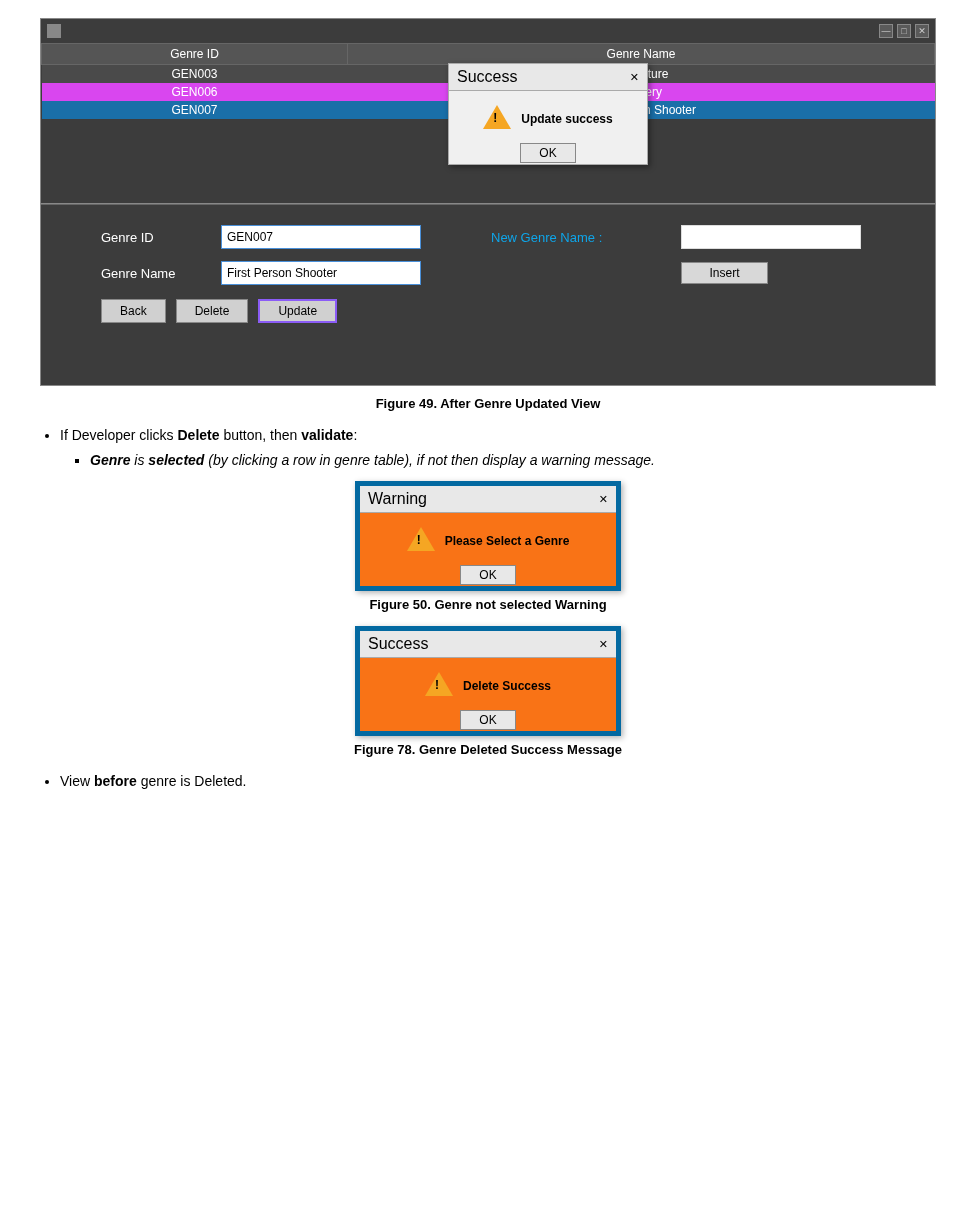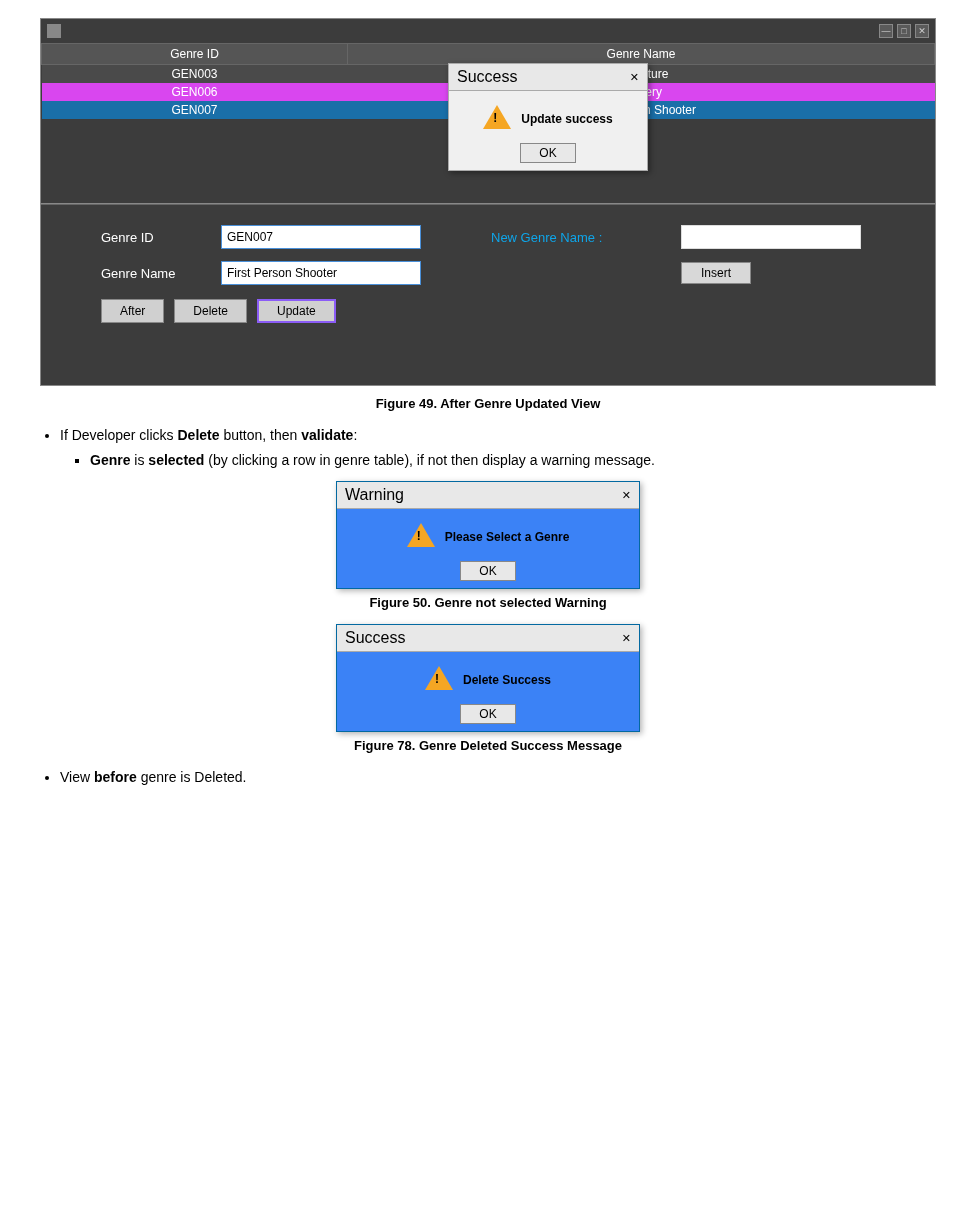--- a/index.html
+++ b/index.html
@@ -99,21 +99,21 @@
       font-weight: normal;
     }
     .dialog-close-btn {
       font-size: 11px;
       cursor: pointer;
       background: none;
       border: none;
       color: #000;
     }
     .dialog-body {
-      padding: 14px 16px 7px 16px;
+      padding: 14px 16px 1px 16px;
       display: flex;
       flex-direction: column;
       align-items: center;
       gap: 10px;
     }
     .dialog-row {
       display: flex;
       align-items: center;
       gap: 10px;
     }
@@ -247,33 +247,34 @@
     }
     .bullet-sub {
       list-style: square;
       margin-left: 30px;
       margin-top: 4px;
     }
     .bullet-sub > li {
       font-size: 14px;
       margin-bottom: 4px;
       line-height: 1.5;
+      font-style: italic;
     }
 
     
     .dialog-center {
       display: flex;
       justify-content: center;
       margin: 10px 0 4px 0;
     }
     .standalone-dialog {
-      background: #3b82f6;
-      border: 1px solid #0369a1;
+      background: #f97316;
+      border: 5px solid #0369a1;
       box-shadow: 2px 2px 6px rgba(0,0,0,0.3);
-      width: 304px;
+      width: 266px;
     }
 
     
   </style>
 </head>
 <body>
 
 <div class="app-window">
 
   <div class="title-bar">
@@ -336,25 +337,25 @@
       <label class="form-label">Genre ID</label>
       <input class="form-input" type="text" value="GEN007" style="">
       <span></span>
       <span class="new-genre-label">New Genre Name :</span>
       <input class="form-input-new" type="text" style="margin-left: 10px;">
 
       <label class="form-label">Genre Name</label>
       <input class="form-input" type="text" value="First Person Shooter" style="">
       <span></span>
       <span></span>
-      <button class="insert-btn" style="margin-left:10px; width:70px;">Insert</button>
+      <button class="insert-btn" style="margin-left:10px; width:87px;">Insert</button>
     </div>
 
     <div class="btn-row">
-      <button class="action-btn">After</button>
+      <button class="action-btn">Back</button>
       <button class="action-btn">Delete</button>
       <button class="action-btn update">Update</button>
     </div>
   </div>
 </div>
 
 <div class="figure-caption">Figure 49. After Genre Updated View</div>
 
 <div class="body-content">
   <ul class="bullet-main">

